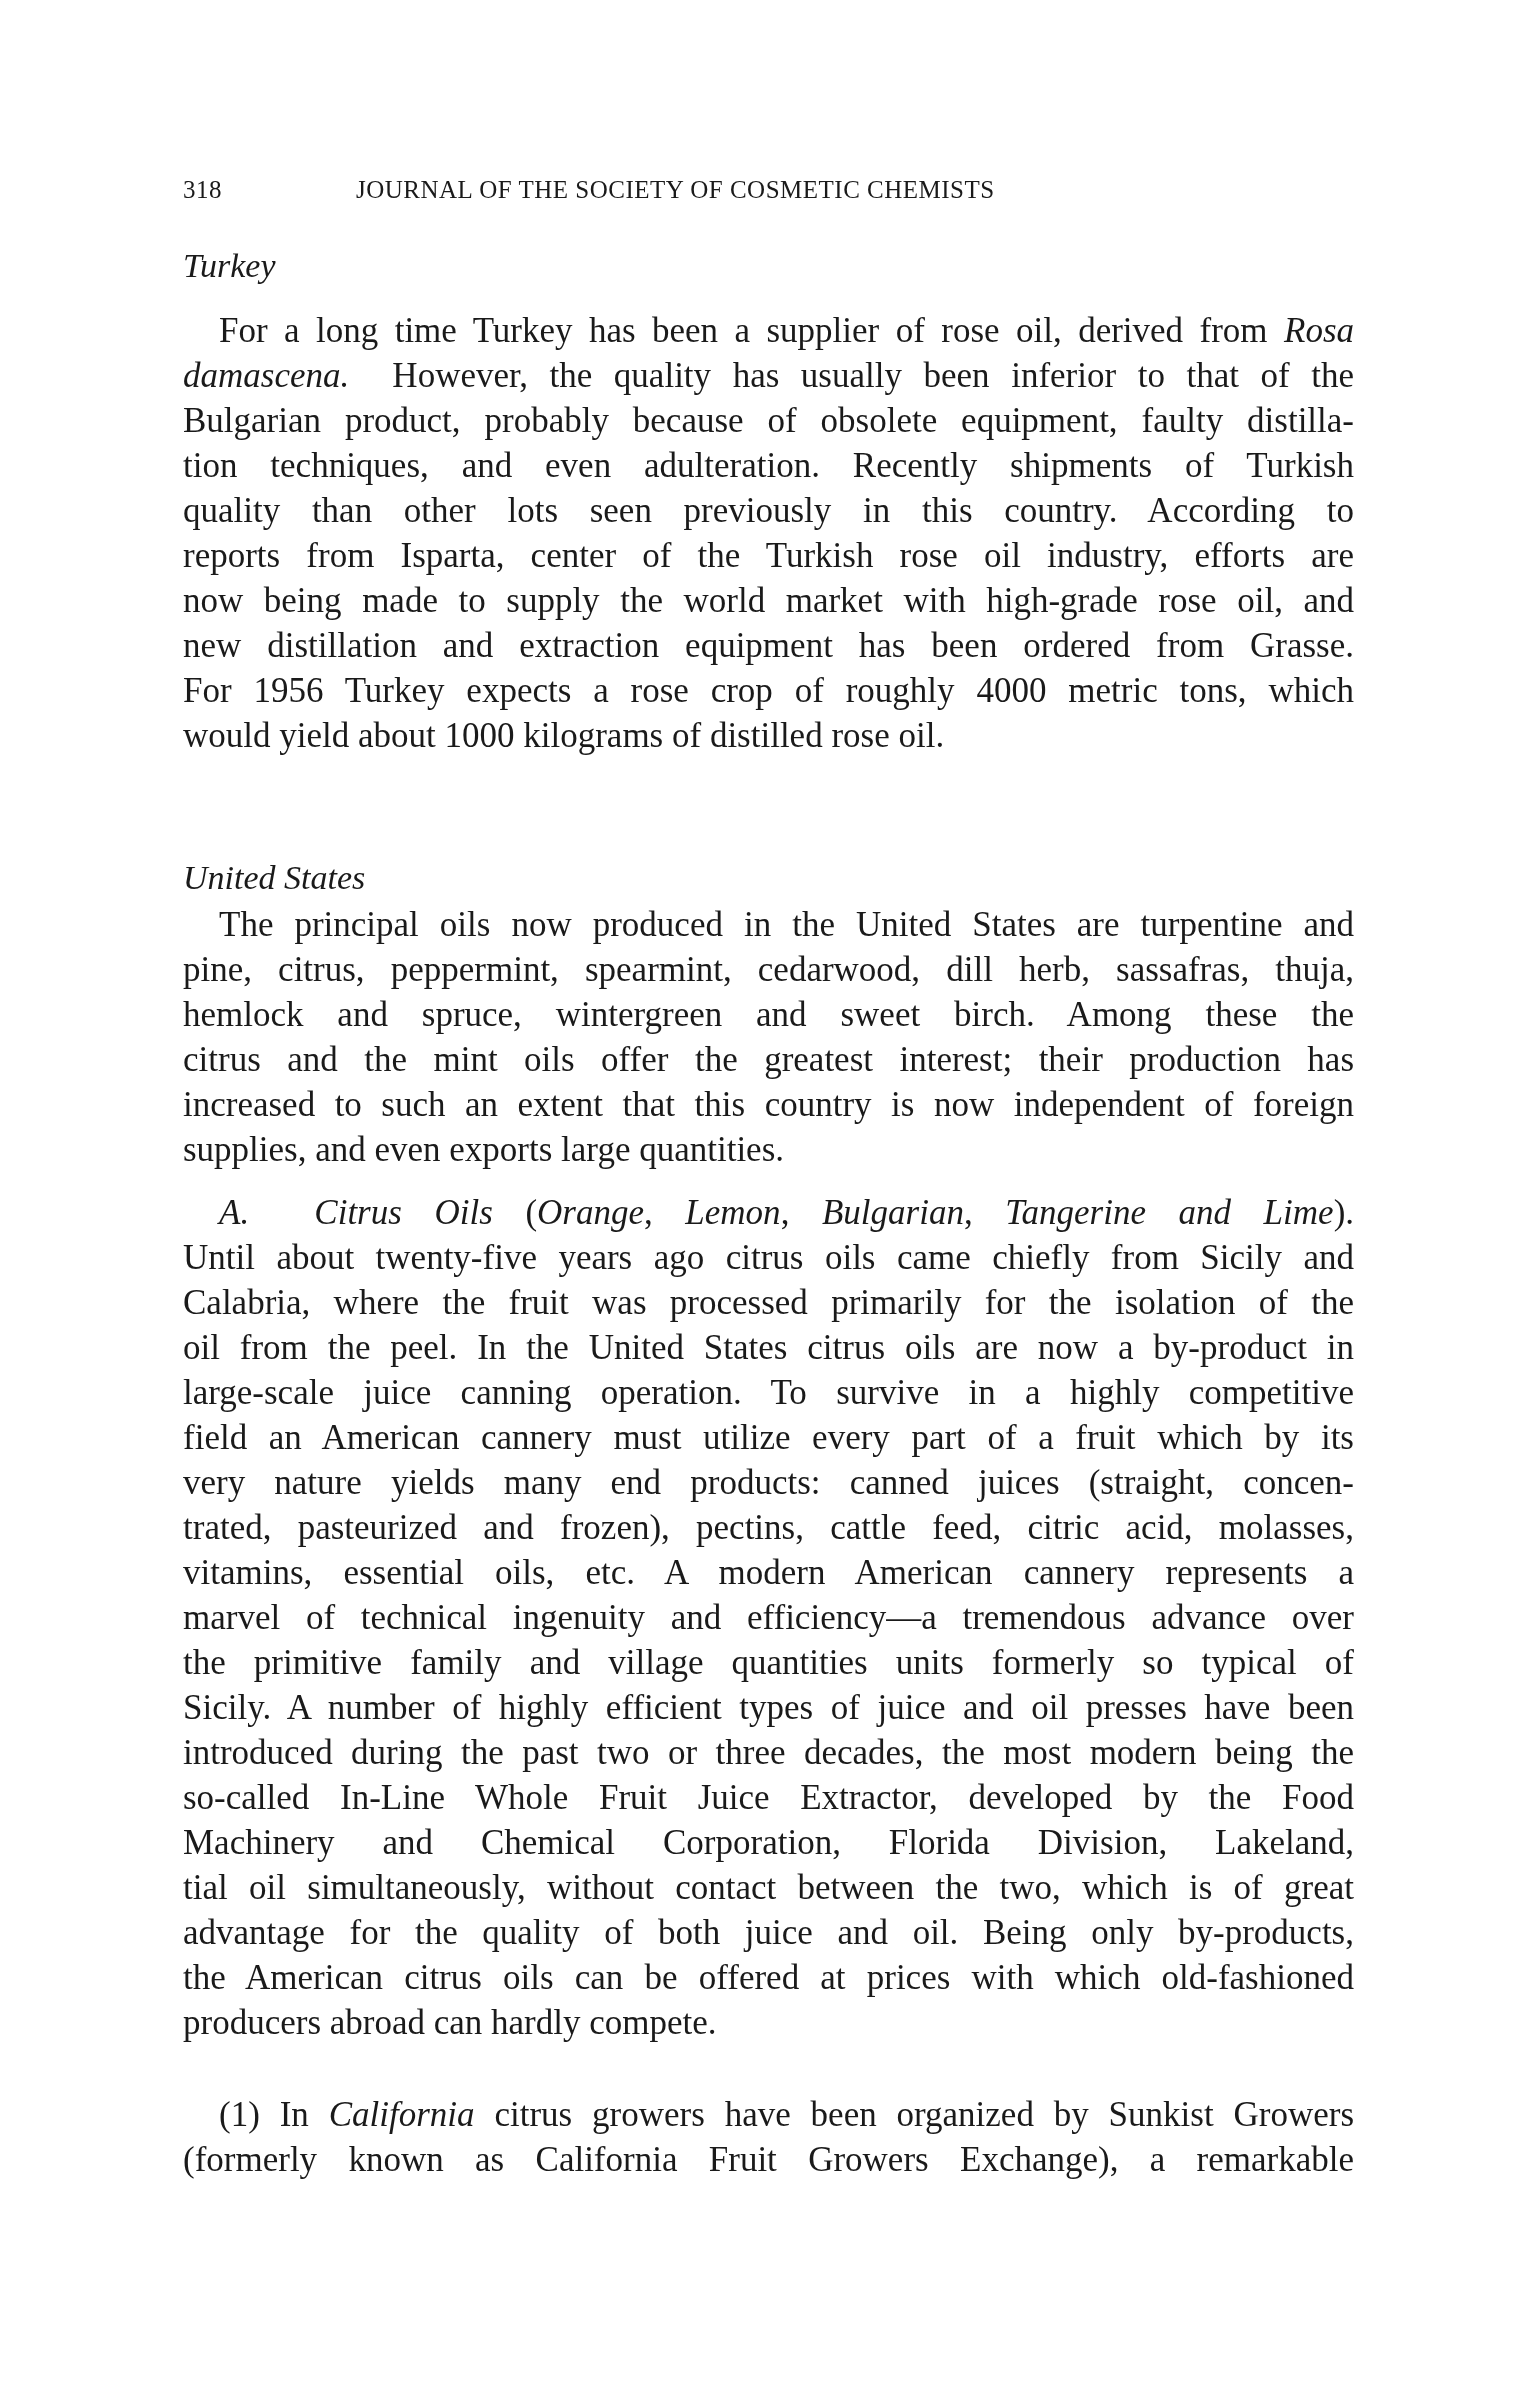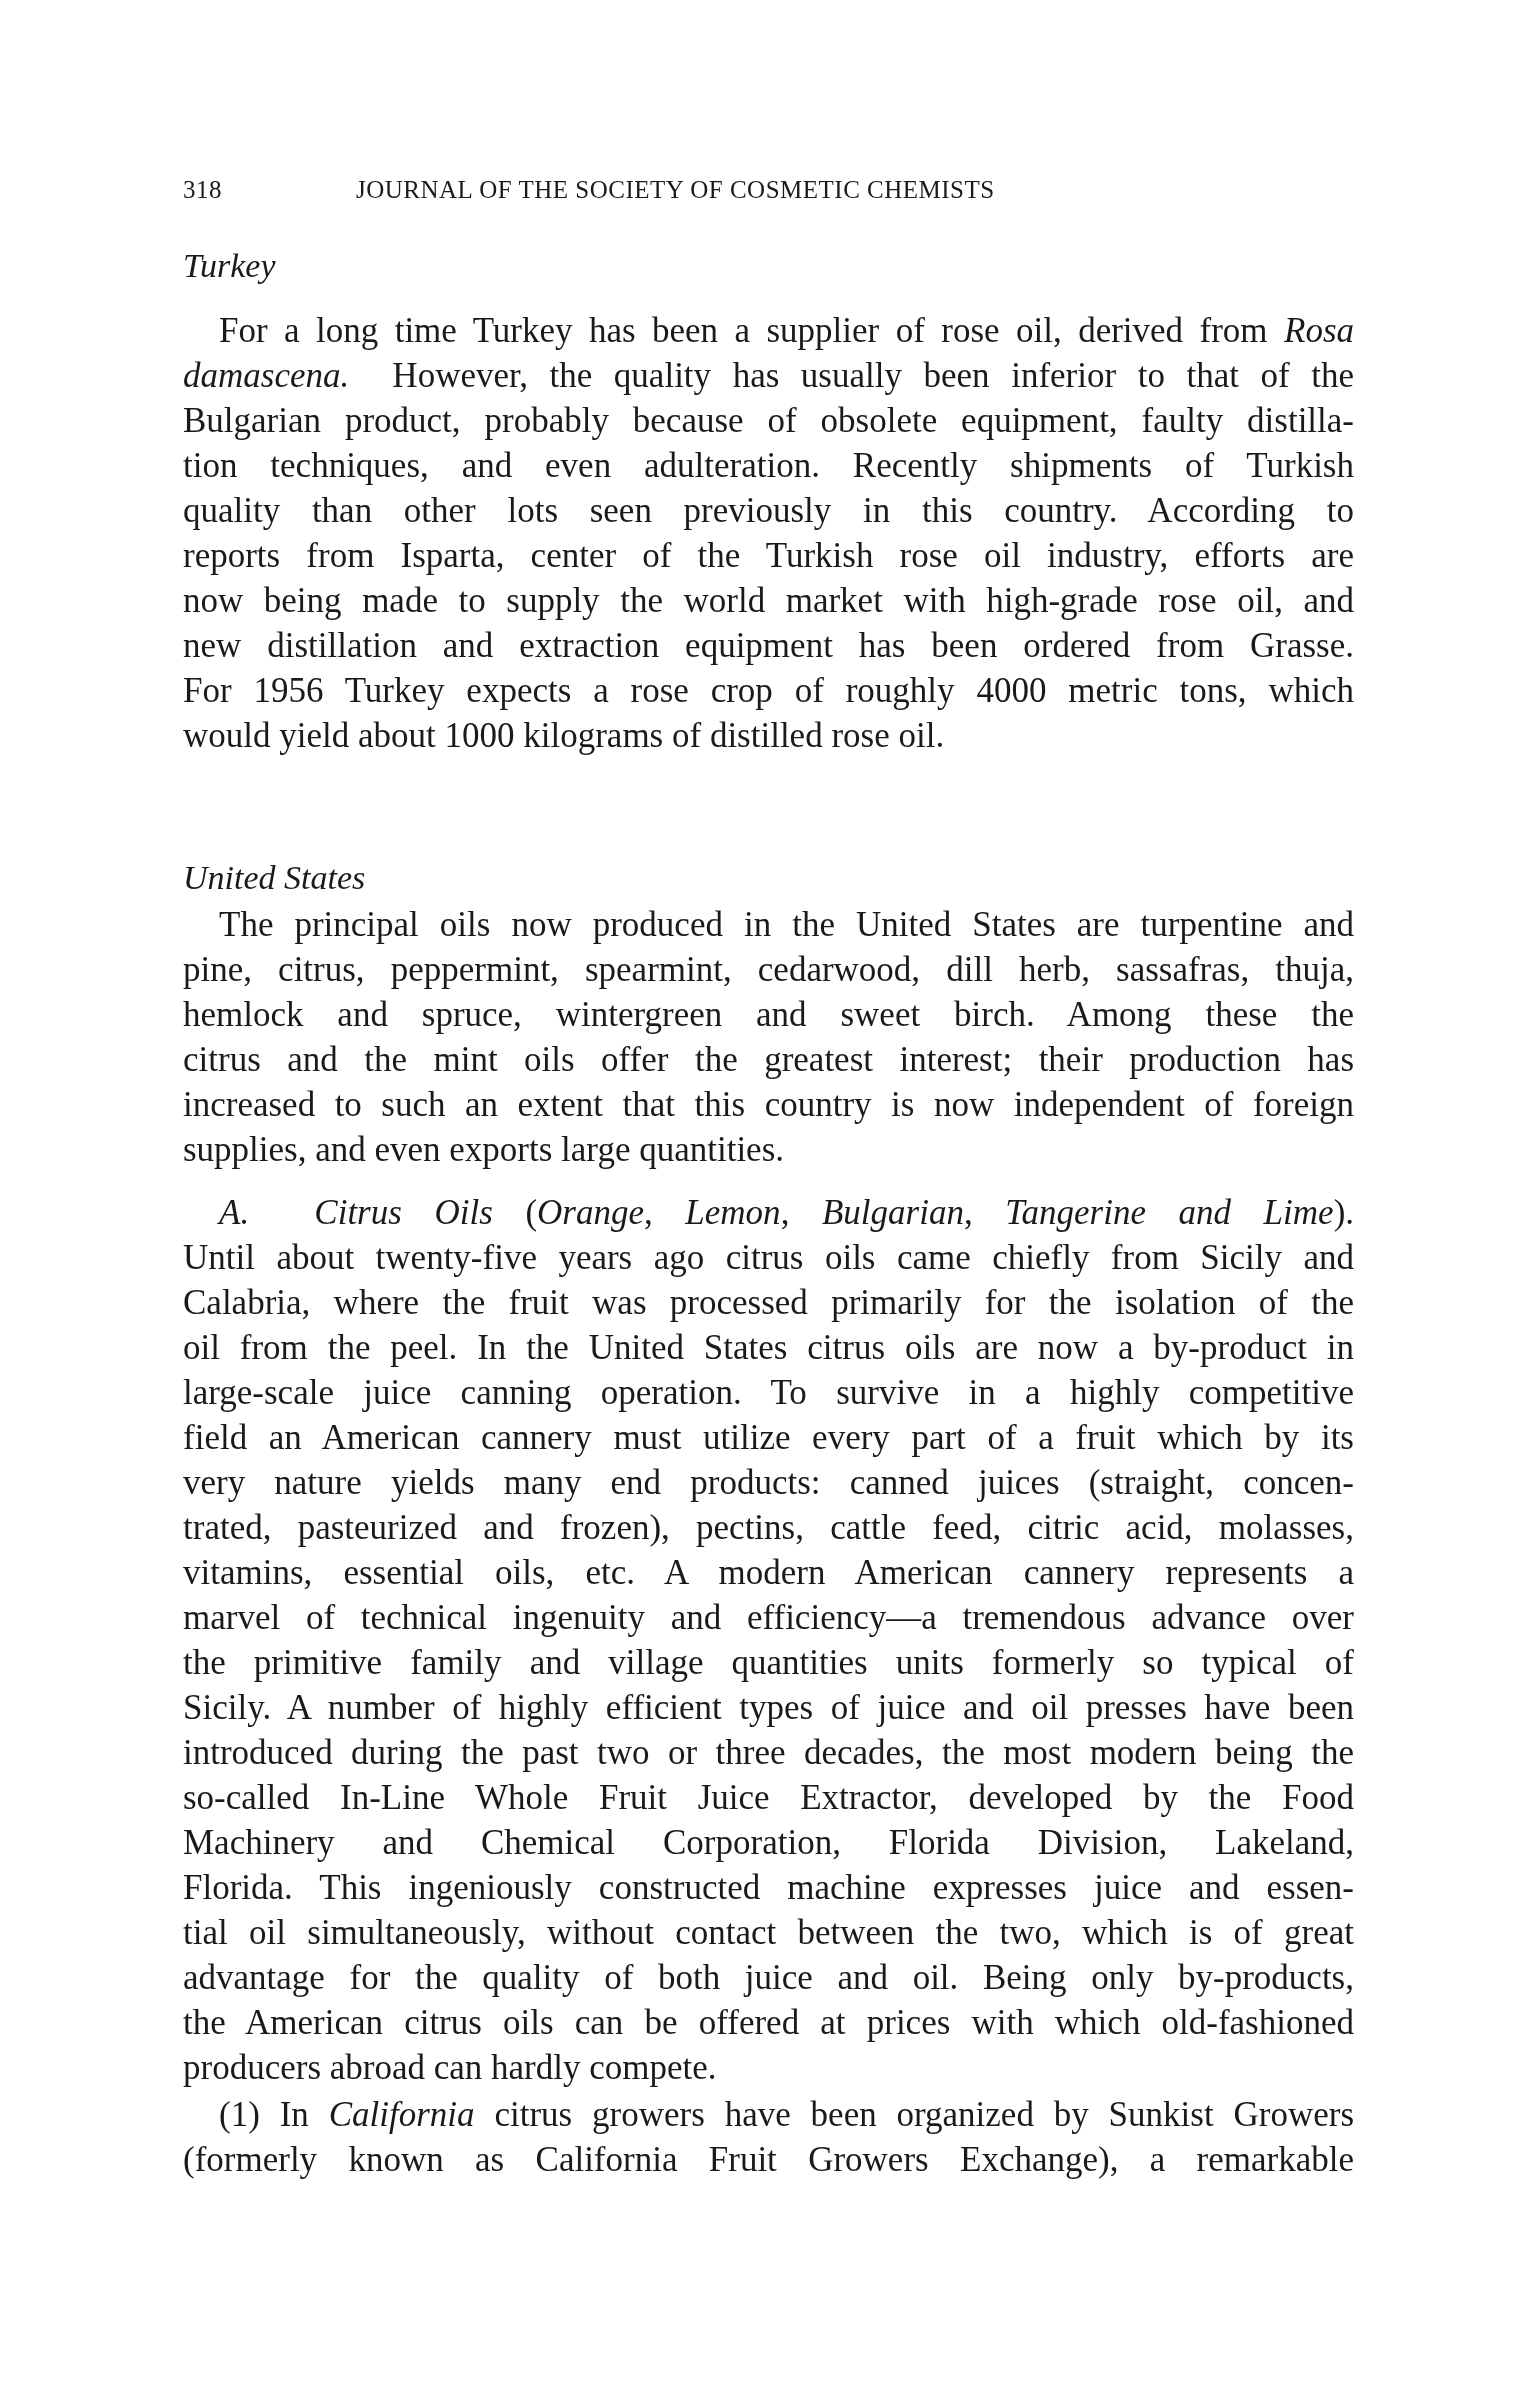--- a/index.html
+++ b/index.html
@@ -112,21 +112,20 @@
     <span class="line">field an American cannery must utilize every part of a fruit which by its</span>
     <span class="line">very nature yields many end products:  canned juices (straight, concen-</span>
     <span class="line">trated, pasteurized and frozen), pectins, cattle feed, citric acid, molasses,</span>
     <span class="line">vitamins, essential oils, etc.  A modern American cannery represents a</span>
     <span class="line">marvel of technical ingenuity and efficiency—a tremendous advance over</span>
     <span class="line">the primitive family and village quantities units formerly so typical of</span>
     <span class="line">Sicily.  A number of highly efficient types of juice and oil presses have been</span>
     <span class="line">introduced during the past two or three decades, the most modern being the</span>
     <span class="line">so-called In-Line Whole Fruit Juice Extractor, developed by the Food</span>
     <span class="line">Machinery and Chemical Corporation, Florida Division, Lakeland,</span>
-    <span class="line">Florida.  This ingeniously constructed machine expresses juice and essen-</span>
     <span class="line">tial oil simultaneously, without contact between the two, which is of great</span>
     <span class="line">advantage for the quality of both juice and oil.  Being only by-products,</span>
     <span class="line">the American citrus oils can be offered at prices with which old-fashioned</span>
     <span class="line last">producers abroad can hardly compete.</span>
   </div>
 
   <div class="para" style="top:2092px;">
     <span class="line indent"><span>(1) In</span> <em>California</em> <span>citrus growers have been organized by Sunkist Growers</span></span>
     <span class="line">(formerly known as California Fruit Growers Exchange), a remarkable</span>
   </div>

